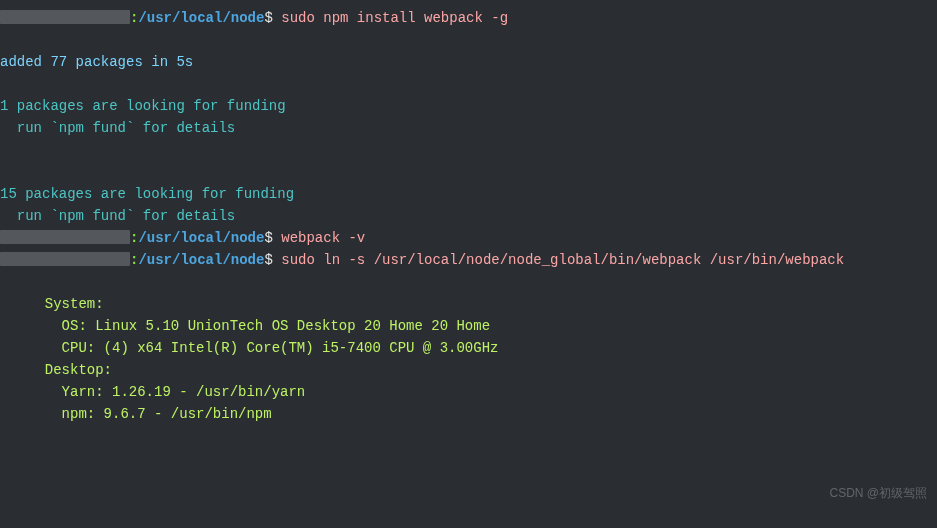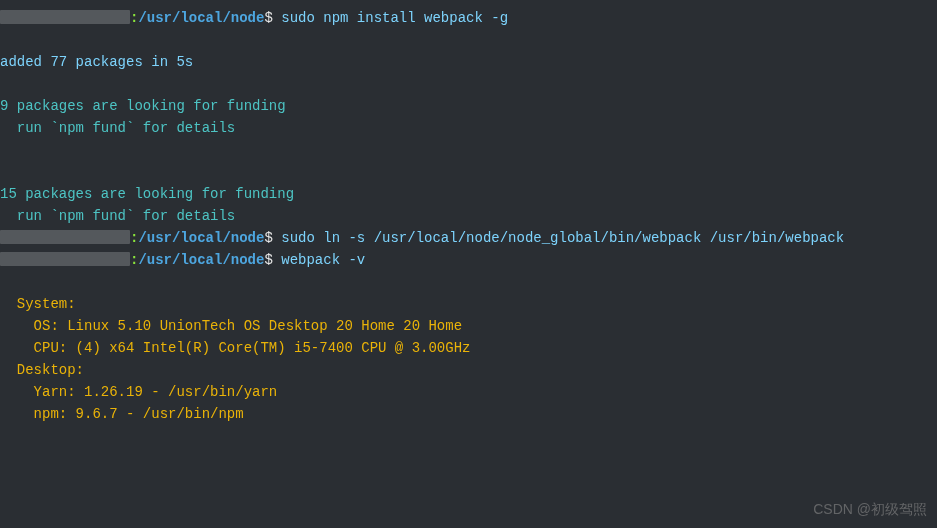--- a/index.html
+++ b/index.html
@@ -40,66 +40,67 @@
     }
     .white {
       color: #e8e8e8;
     }
     .path {
       color: #4da6e0;
       font-weight: 700;
       text-align: center;
     }
     .cmd {
-      color: #7dd3fc;
+      color: #fca5a5;
     }
     .cyan {
       color: #4dc4c4;
     }
     .yellow {
-      color: #eab308;
+      color: #bef264;
+      margin-left: 28px;
     }
     .watermark {
       position: absolute;
-      bottom: 8px;
+      bottom: 24px;
       right: 10px;
       color: #888888;
-      font-size: 14px;
+      font-size: 12px;
       font-family: sans-serif;
       opacity: 0.6;
     }
   </style>
 </head>
 <body>
 
 <div>
 
 <div class="line"><span class="redacted" style="width:130px;"></span><span class="green-bold">:</span><span class="path">/usr/local/node</span><span class="white">$</span><span class="cmd"> sudo npm install webpack -g</span></div>
 
 <div class="line">&nbsp;</div>
 
 <div class="line green">added 77 packages in 5s</div>
 
 <div class="line">&nbsp;</div>
 
-<div class="line cyan">9 packages are looking for funding</div>
+<div class="line cyan">1 packages are looking for funding</div>
 <div class="line cyan">  run `npm fund` for details</div>
 
 
 <div class="line">&nbsp;</div>
 
 
 <div class="line">&nbsp;</div>
 
 <div class="line cyan">15 packages are looking for funding</div>
 <div class="line cyan">  run `npm fund` for details</div>
 
+<div class="line"><span class="redacted" style="width:130px;"></span><span class="green-bold">:</span><span class="path">/usr/local/node</span><span class="white">$</span><span class="cmd"> webpack -v</span></div>
+
 <div class="line"><span class="redacted" style="width:130px;"></span><span class="green-bold">:</span><span class="path">/usr/local/node</span><span class="white">$</span><span class="cmd"> sudo ln -s /usr/local/node/node_global/bin/webpack /usr/bin/webpack</span></div>
-
-<div class="line"><span class="redacted" style="width:130px;"></span><span class="green-bold">:</span><span class="path">/usr/local/node</span><span class="white">$</span><span class="cmd"> webpack -v</span></div>
 
 <div class="line">&nbsp;</div>
 
 <div class="line yellow">  System:</div>
 <div class="line yellow">    OS: Linux 5.10 UnionTech OS Desktop 20 Home 20 Home</div>
 <div class="line yellow">    CPU: (4) x64 Intel(R) Core(TM) i5-7400 CPU @ 3.00GHz</div>
 <div class="line yellow">  Desktop:</div>
 <div class="line yellow">    Yarn: 1.26.19 - /usr/bin/yarn</div>
 <div class="line yellow">    npm: 9.6.7 - /usr/bin/npm</div>
 

